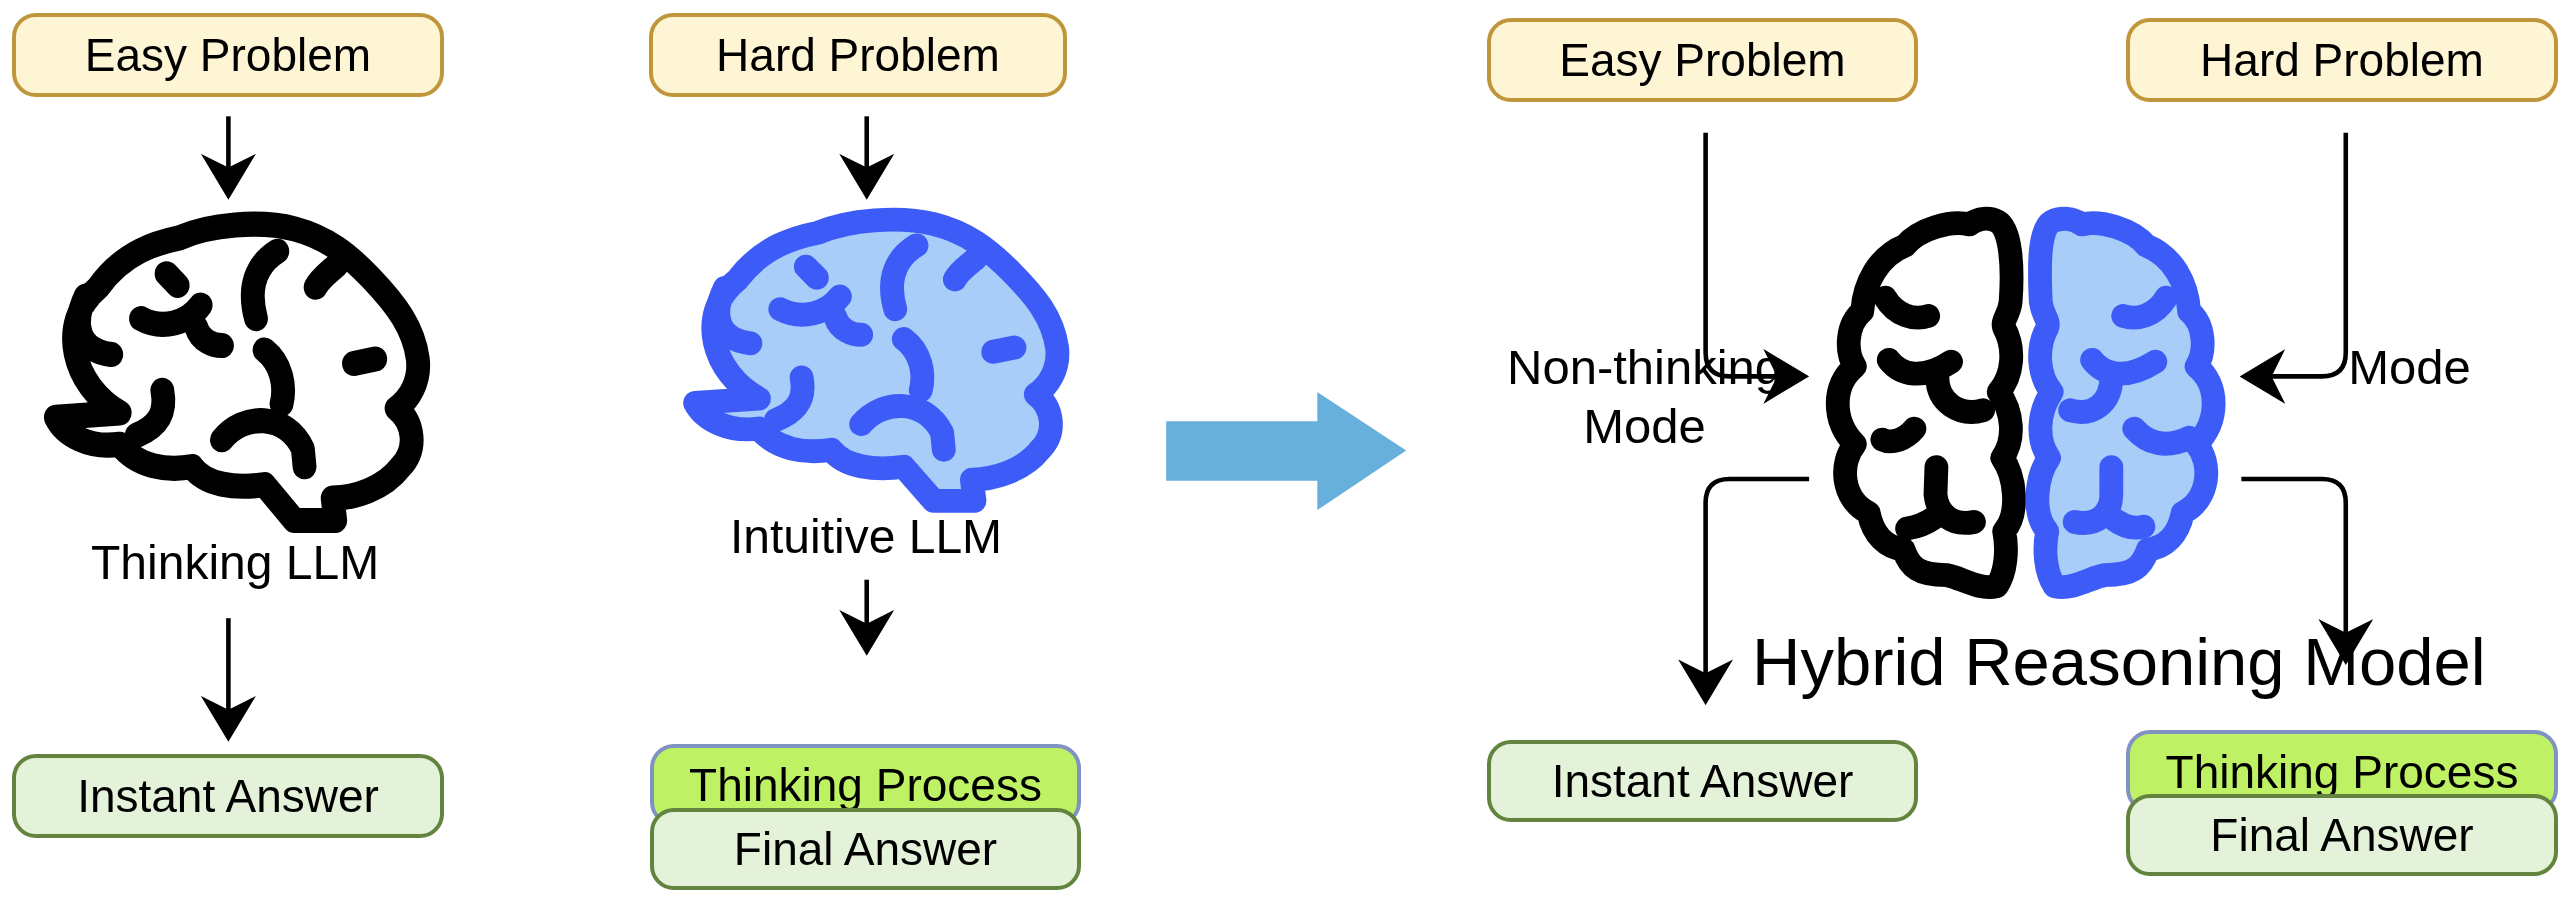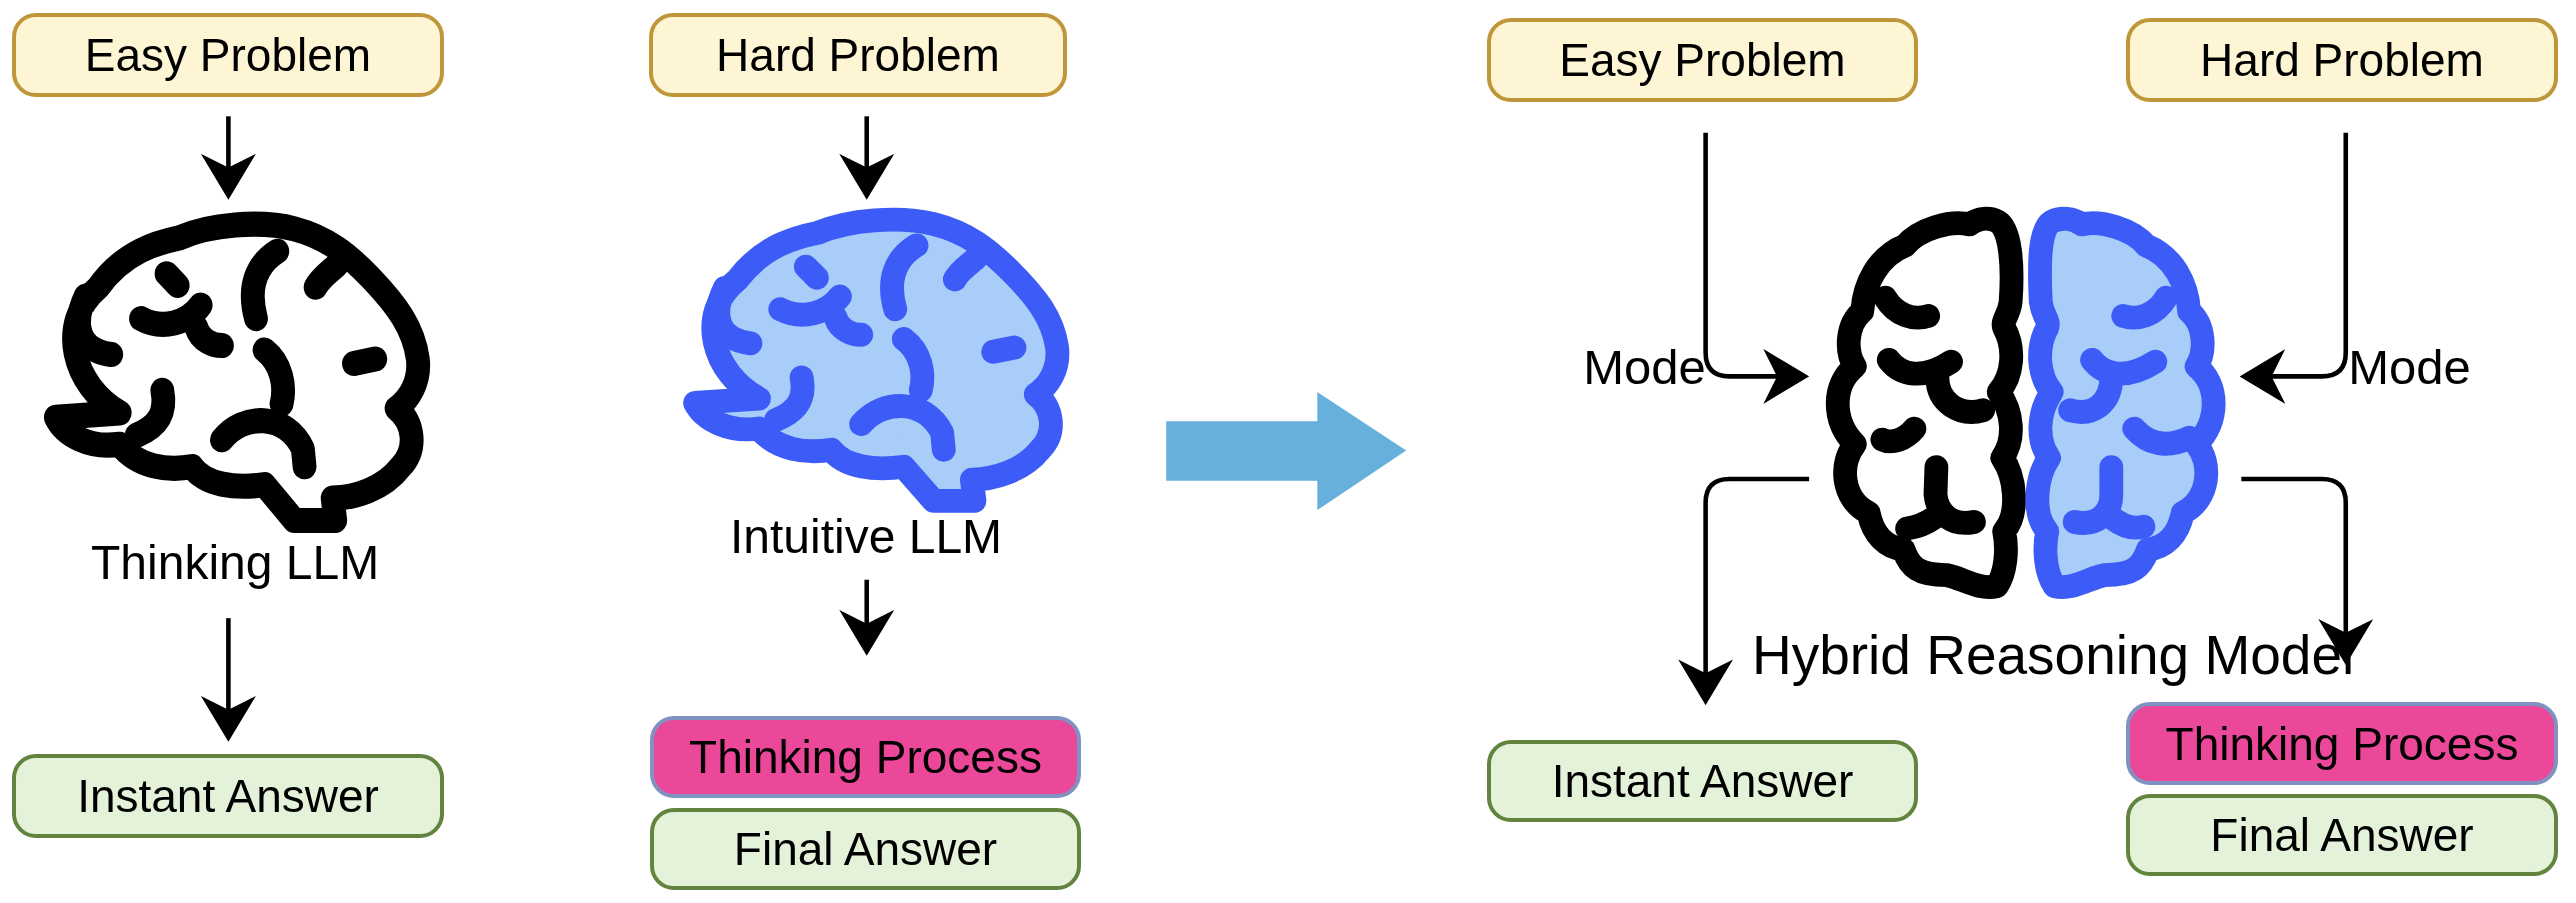--- a/index.html
+++ b/index.html
@@ -3,21 +3,21 @@
 <meta charset="utf-8">
 <style>
   html, body { margin: 0; padding: 0; background: #ffffff; }
   body { width: 2576px; height: 903px; position: relative; overflow: hidden;
          font-family: "Liberation Sans", sans-serif; color: #000; }
   .box { position: absolute; box-sizing: border-box; border-radius: 24px; border: 4.6px solid;
          display: flex; align-items: center; justify-content: center;
          font-size: 46px; line-height: 1; }
   .problem { background: #fdf5d3; border-color: #bf973a; }
   .answer  { background: #e5f2da; border-color: #62843f; }
-  .thinking{ background: #ec4899; border-color: #8092c2; }
+  .thinking{ background: #bef264; border-color: #8092c2; margin-top: 28px; }
   .label { position: absolute; font-size: 48px; line-height: 1; white-space: nowrap; text-align: center; }
   .modelabel { position: absolute; font-size: 49px; line-height: 59px; text-align: center; white-space: nowrap; }
   svg.overlay { position: absolute; left: 0; top: 0; }
 </style>
 </head>
 <body>
 
 <svg class="overlay" width="2576" height="903" viewBox="0 0 2812 986">
   <defs>
 
@@ -101,27 +101,28 @@
 </div>
 
 <div class="box problem" style="left:1487px;top:18.3px;width:431px;height:84px;">
   <span>Easy Problem</span>
 </div>
 <div class="box problem" style="left:2126px;top:18.3px;width:432px;height:84px;">
   <span>Hard Problem</span>
 </div>
 
 <div class="modelabel" style="left:1507px;top:338px;width:275px;">
+  <div>Non-thinking</div>
   <div>Mode</div>
 </div>
 <div class="modelabel" style="left:2318px;top:338px;width:183px;">
   <div>Mode</div>
 </div>
 
-<div class="label" style="left:1752px;top:628px;width:550px;font-size:55px;">Hybrid Reasoning Model</div>
+<div class="label" style="left:1752px;top:628px;width:550px;font-size:67px;">Hybrid Reasoning Model</div>
 
 <div class="box answer" style="left:1487px;top:740px;width:431px;height:82px;">
   <span>Instant Answer</span>
 </div>
 <div class="box thinking" style="left:2126px;top:702px;width:432px;height:83px;">
   <span>Thinking Process</span>
 </div>
 <div class="box answer" style="left:2126px;top:794px;width:432px;height:82px;">
   <span>Final Answer</span>
 </div>

